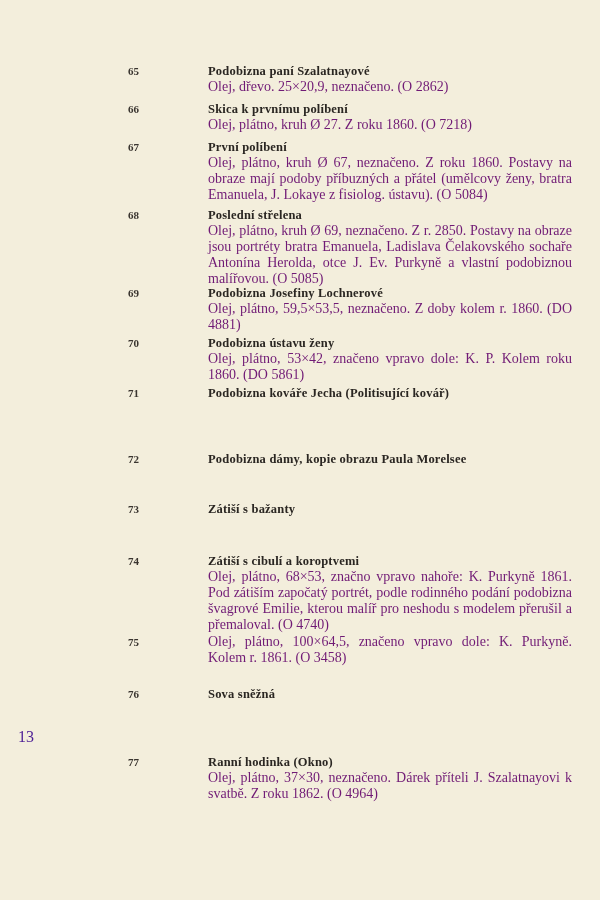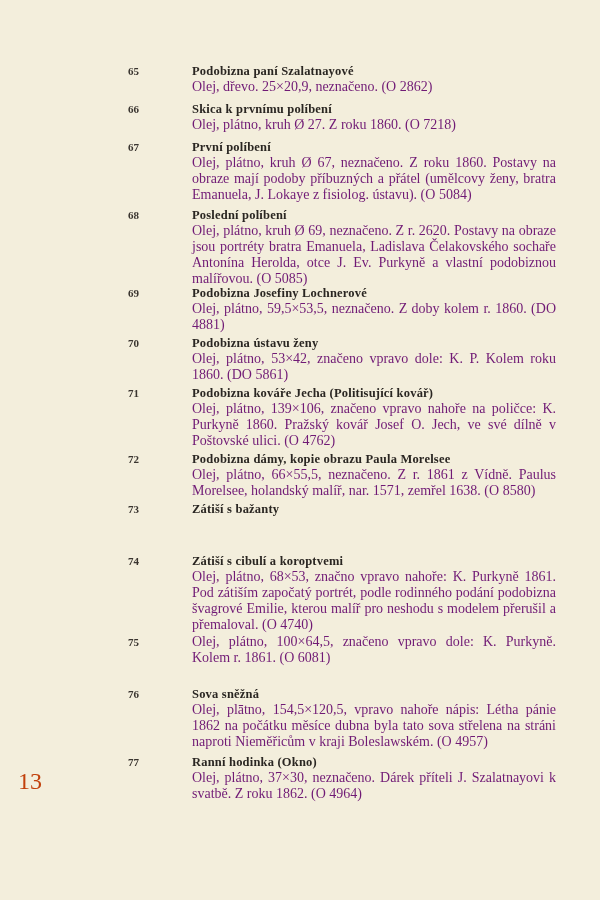--- a/index.html
+++ b/index.html
@@ -11,23 +11,23 @@
       height: 900px;
       background: #f3eedc;
       position: relative;
       overflow: hidden;
       font-family: "Liberation Serif", "DejaVu Serif", serif;
       color: #2a2622;
     }
     .page-number {
       position: absolute;
       left: 18px;
-      top: 768px;
-      font-size: 24px;
-      color: #c2410c;
+      top: 728px;
+      font-size: 16px;
+      color: #4c1d95;
     }
     .catalog {
       position: absolute;
       left: 0;
       top: 0;
       width: 600px;
     }
     .entry {
       position: absolute;
       left: 0;
@@ -38,21 +38,21 @@
       left: 88px;
       top: 0;
       font-size: 11px;
       line-height: 16px;
       font-weight: bold;
       color: #3a3530;
       margin-left: 40px;
     }
     .entry-body {
       position: absolute;
-      left: 192px;
+      left: 208px;
       top: 0;
       width: 364px;
     }
     .entry-title {
       font-size: 12.5px;
       line-height: 16px;
       font-weight: bold;
       letter-spacing: 0.2px;
       color: #2a2622;
     }
@@ -88,22 +88,22 @@
     <div class="entry-number">67</div>
     <div class="entry-body">
       <div class="entry-title">První políbení</div>
       <div class="entry-desc">Olej, plátno, kruh Ø 67, neznačeno. Z roku 1860. Postavy na obraze mají podoby příbuzných a přátel (umělcovy ženy, bratra Emanuela, J. Lokaye z fisiolog. ústavu). (O 5084)</div>
     </div>
   </div>
 
   <div class="entry" style="top:207px">
     <div class="entry-number">68</div>
     <div class="entry-body">
-      <div class="entry-title">Poslední políbení</div>
-      <div class="entry-desc">Olej, plátno, kruh Ø 69, neznačeno. Z r. 2620. Postavy na obraze jsou portréty bratra Emanuela, Ladislava Čelakovského sochaře Antonína Herolda, otce J. Ev. Purkyně a vlastní podobiznou malířovou. (O 5085)</div>
+      <div class="entry-title">Poslední střelena</div>
+      <div class="entry-desc">Olej, plátno, kruh Ø 69, neznačeno. Z r. 2850. Postavy na obraze jsou portréty bratra Emanuela, Ladislava Čelakovského sochaře Antonína Herolda, otce J. Ev. Purkyně a vlastní podobiznou malířovou. (O 5085)</div>
     </div>
   </div>
 
   <div class="entry" style="top:285px">
     <div class="entry-number">69</div>
     <div class="entry-body">
       <div class="entry-title">Podobizna Josefiny Lochnerové</div>
       <div class="entry-desc">Olej, plátno, 59,5×53,5, neznačeno. Z doby kolem r. 1860. (DO 4881)</div>
     </div>
   </div>
@@ -113,29 +113,27 @@
     <div class="entry-body">
       <div class="entry-title">Podobizna ústavu ženy</div>
       <div class="entry-desc">Olej, plátno, 53×42, značeno vpravo dole: K. P. Kolem roku 1860. (DO 5861)</div>
     </div>
   </div>
 
   <div class="entry" style="top:385px">
     <div class="entry-number">71</div>
     <div class="entry-body">
       <div class="entry-title">Podobizna kováře Jecha (Politisující kovář)</div>
-      <div class="entry-desc">Olej, plátno, 139×106, značeno vpravo nahoře na poličce: K. Purkyně 1860. Pražský kovář Josef O. Jech, ve své dílně v Poštovské ulici. (O 4762)</div>
     </div>
   </div>
 
   <div class="entry" style="top:451px">
     <div class="entry-number">72</div>
     <div class="entry-body">
       <div class="entry-title">Podobizna dámy, kopie obrazu Paula Morelsee</div>
-      <div class="entry-desc">Olej, plátno, 66×55,5, neznačeno. Z r. 1861 z Vídně. Paulus Morelsee, holandský malíř, nar. 1571, zemřel 1638. (O 8580)</div>
     </div>
   </div>
 
   <div class="entry" style="top:501px">
     <div class="entry-number">73</div>
     <div class="entry-body">
       <div class="entry-title">Zátiší s bažanty</div>
     </div>
   </div>
 
@@ -143,29 +141,28 @@
     <div class="entry-number">74</div>
     <div class="entry-body">
       <div class="entry-title">Zátiší s cibulí a koroptvemi</div>
       <div class="entry-desc">Olej, plátno, 68×53, značno vpravo nahoře: K. Purkyně 1861. Pod zátiším započatý portrét, podle rodinného podání podobizna švagrové Emilie, kterou malíř pro neshodu s modelem přerušil a přemaloval. (O 4740)</div>
     </div>
   </div>
 
   <div class="entry" style="top:634px">
     <div class="entry-number">75</div>
     <div class="entry-body">
-      <div class="entry-desc">Olej, plátno, 100×64,5, značeno vpravo dole: K. Purkyně. Kolem r. 1861. (O 6081)</div>
+      <div class="entry-desc">Olej, plátno, 100×64,5, značeno vpravo dole: K. Purkyně. Kolem r. 1861. (O 3458)</div>
     </div>
   </div>
 
   <div class="entry" style="top:686px">
     <div class="entry-number">76</div>
     <div class="entry-body">
       <div class="entry-title">Sova sněžná</div>
-      <div class="entry-desc">Olej, plātno, 154,5×120,5, vpravo nahoře nápis: Létha pánie 1862 na počátku měsíce dubna byla tato sova střelena na stráni naproti Nieměřicům v kraji Boleslawském. (O 4957)</div>
     </div>
   </div>
 
   <div class="entry" style="top:754px">
     <div class="entry-number">77</div>
     <div class="entry-body">
       <div class="entry-title">Ranní hodinka (Okno)</div>
       <div class="entry-desc">Olej, plátno, 37×30, neznačeno. Dárek příteli J. Szalatnayovi k svatbě. Z roku 1862. (O 4964)</div>
     </div>
   </div>

